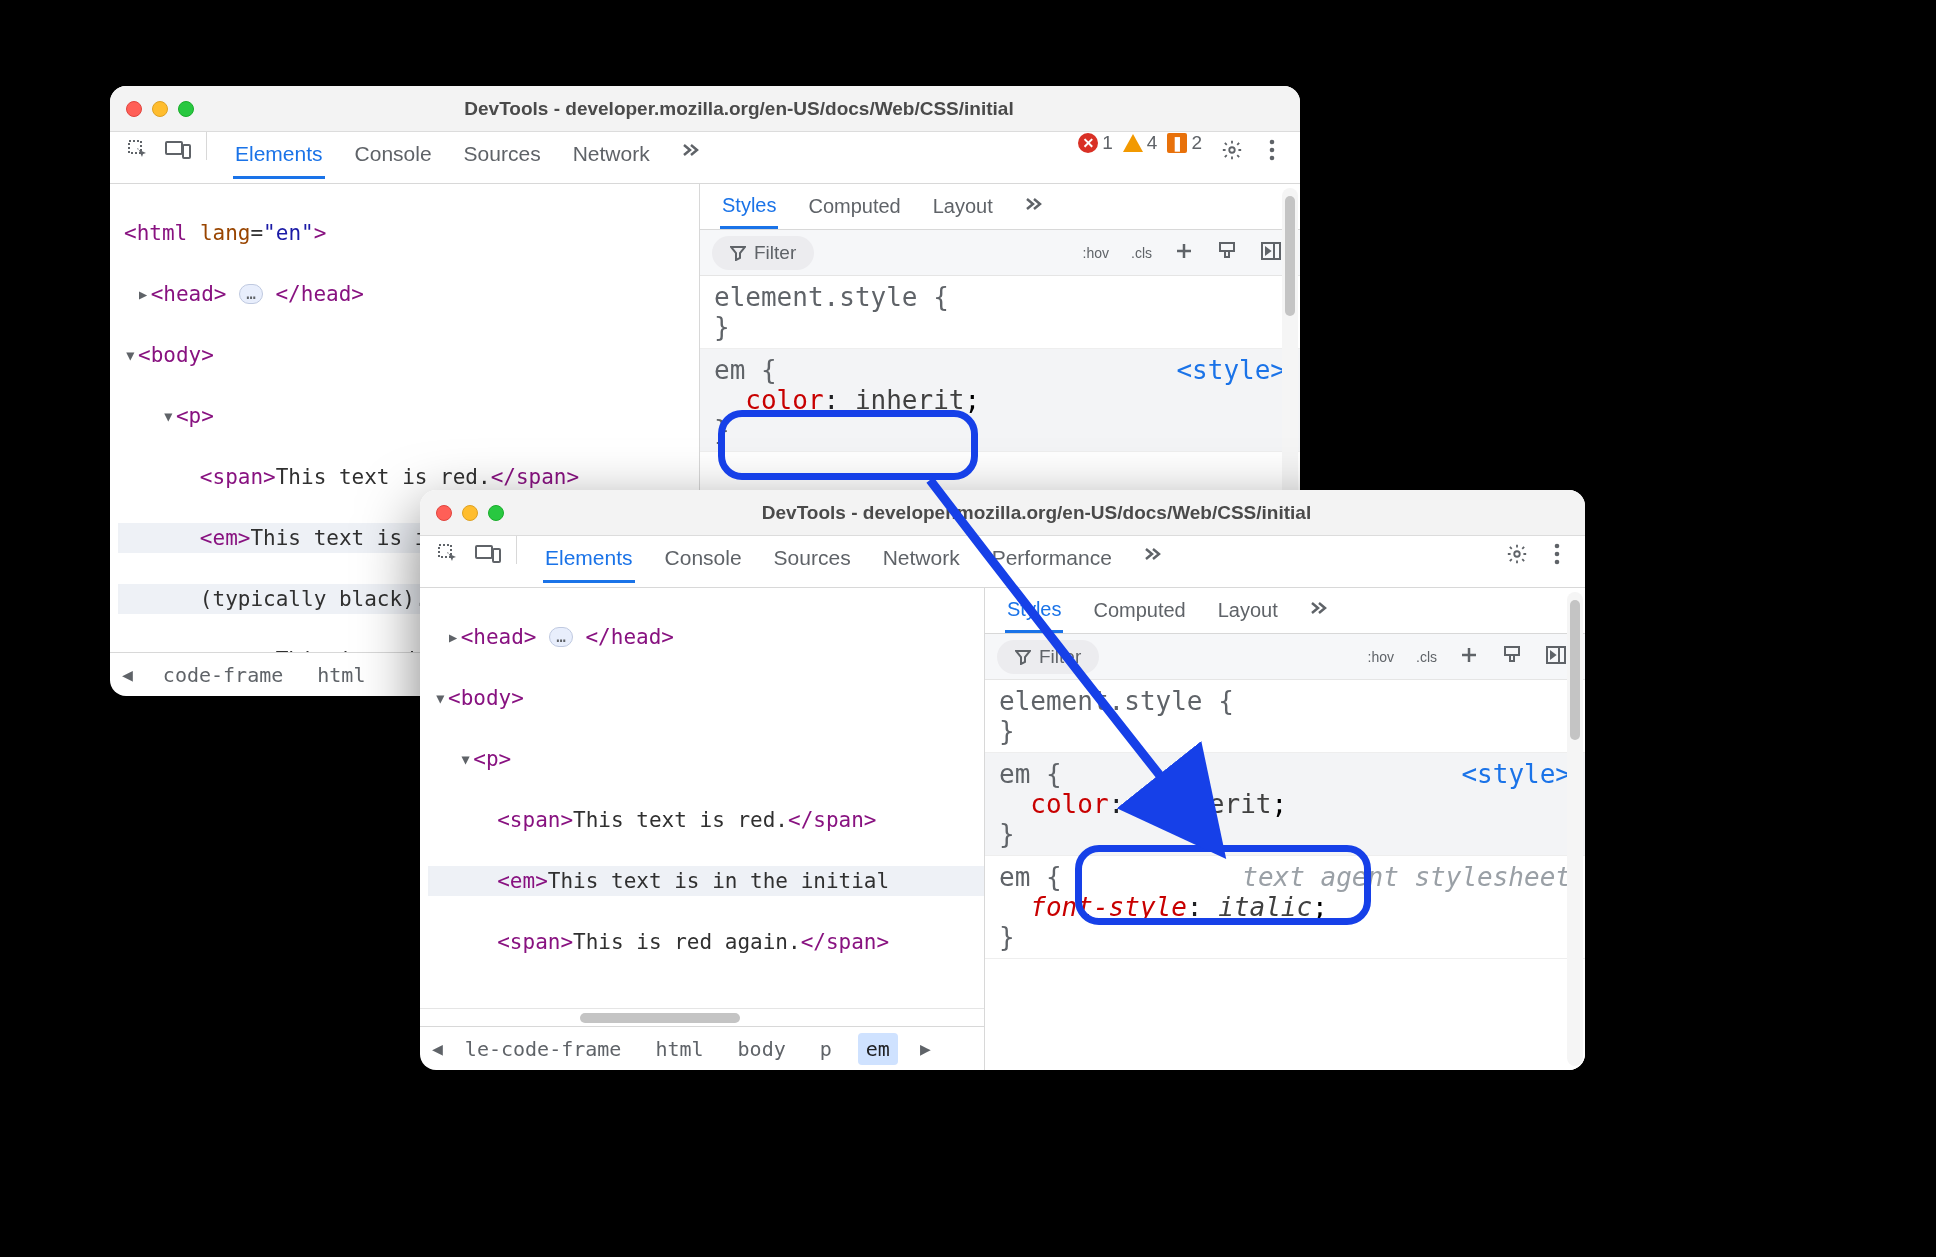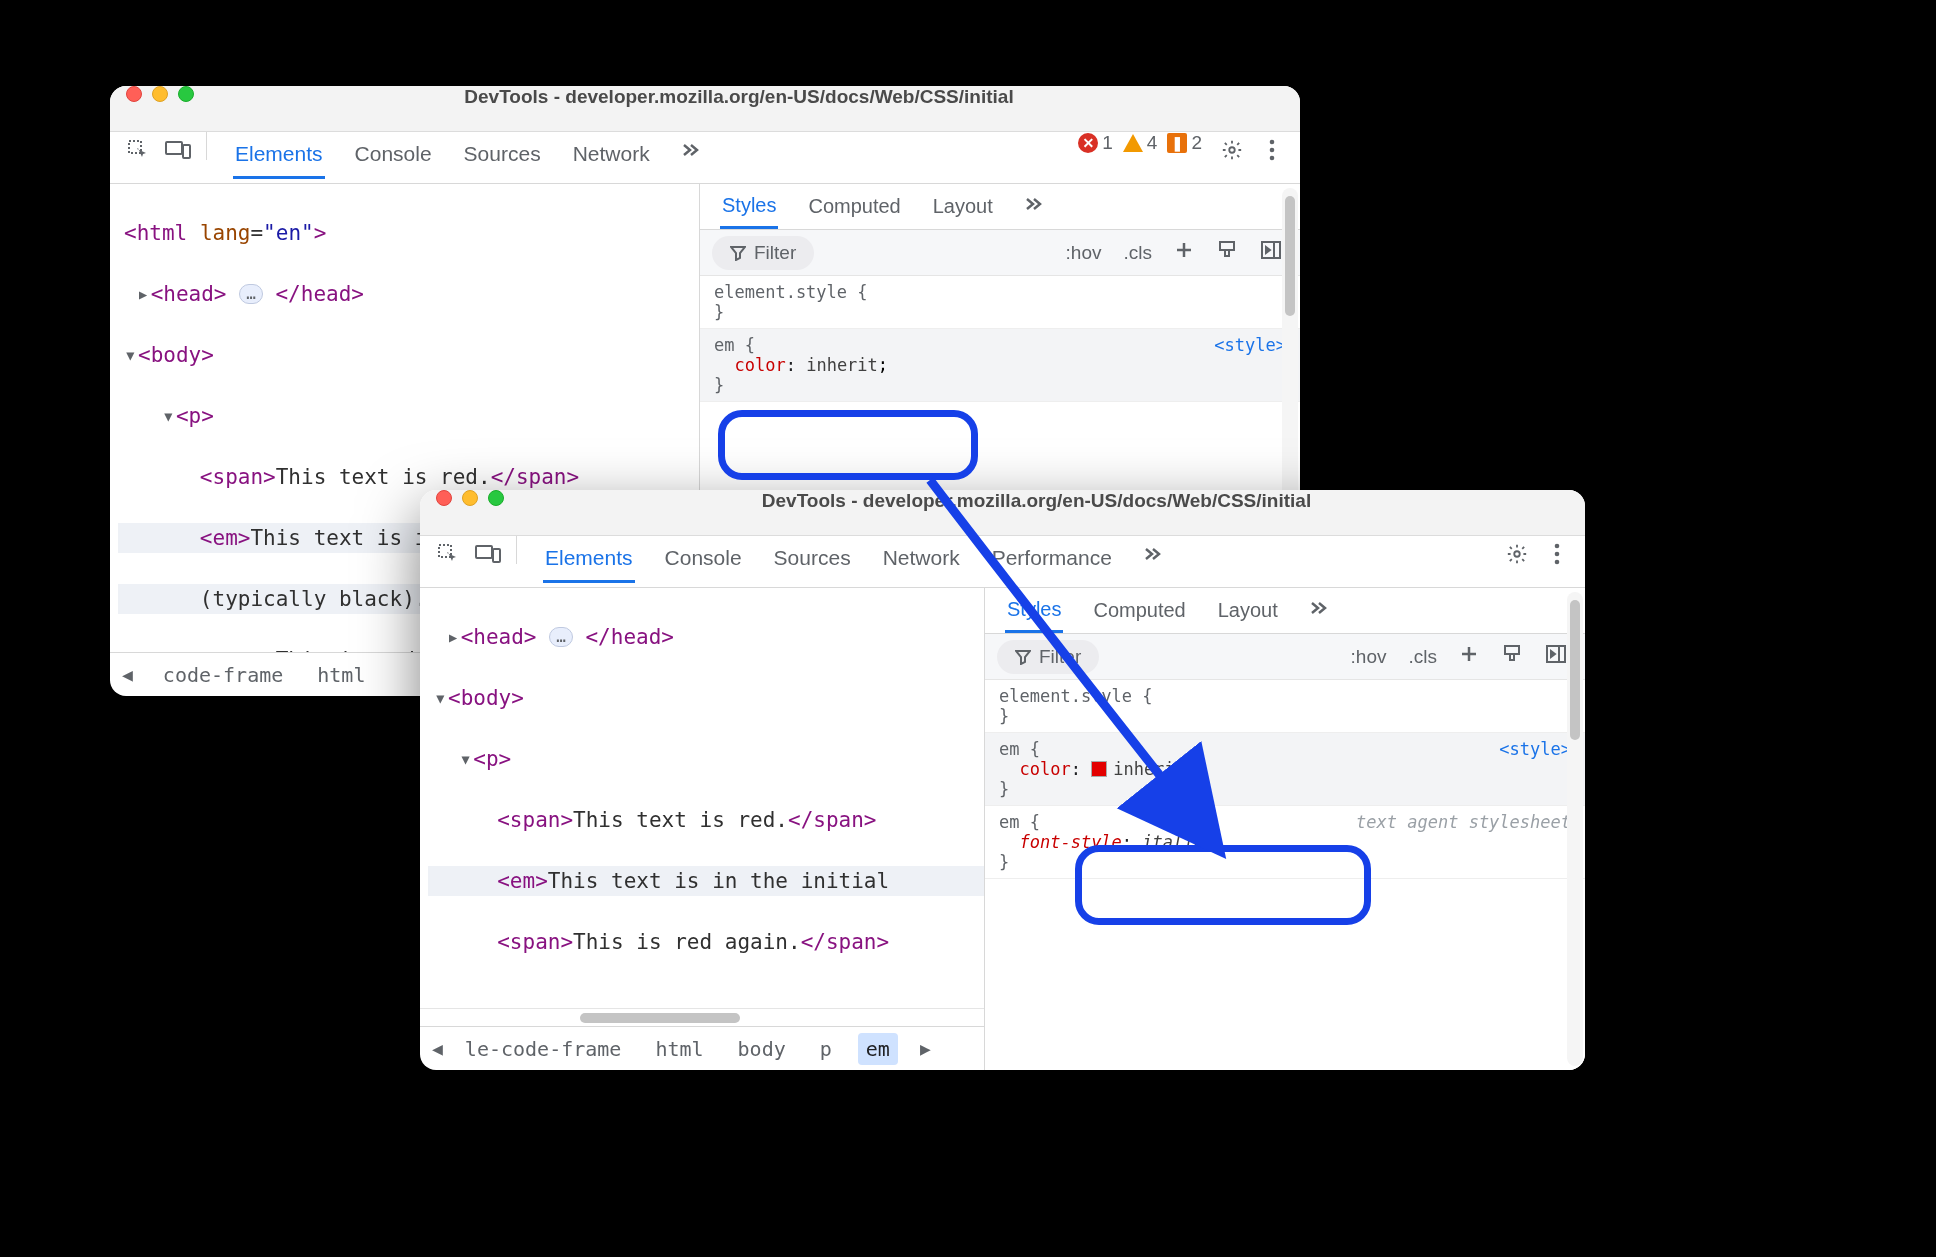--- a/index.html
+++ b/index.html
@@ -20,21 +20,21 @@
     display: flex;
     flex-direction: column;
   }
   .win1 { left: 110px; top: 86px; width: 1190px; height: 610px; }
   .win2 { left: 420px; top: 490px; width: 1165px; height: 580px; }
 
   .titlebar {
     height: 46px;
     background: #f3f3f3;
     display: flex;
-    align-items: flex-start;
+    align-items: center;
     padding: 0 16px;
     border-bottom: 1px solid #dcdcdc;
     flex: 0 0 auto;
   }
   .traffic { display: flex; gap: 10px; }
   .dot { width: 16px; height: 16px; border-radius: 50%; }
   .dot.red { background:#ff5f57; border:1px solid #e0443e; }
   .dot.yellow { background:#ffbd2e; border:1px solid #dea123; }
   .dot.green { background:#28c840; border:1px solid #1aad2b; }
   .title-text { flex:1; text-align:center; font-weight:600; color:#4a4a4a; font-size:19px; }
@@ -110,25 +110,25 @@
   .subtab.active { color:#1a73e8; border-bottom:3px solid #1a73e8; }
 
   .filterbar {
     height:46px; display:flex; align-items:center; gap:10px; padding:0 12px;
     border-bottom:1px solid #e5e5e5; background:#f6f7f9;
   }
   .filterpill {
     display:flex; align-items:center; gap:8px; background:#ececef;
     border-radius:20px; padding:6px 18px; color:#5f6368; font-size:19px;
   }
-  .toolbtn { color:#5f6368; font-size:19px; padding:4px 6px; }
+  .toolbtn { color:#5f6368; font-size:14px; padding:4px 6px; }
   .filterbar .spacer { flex:1; }
 
   .styles-body {
-    font-family: ui-monospace,"SF Mono",Menlo,monospace; font-size:17px;
+    font-family: ui-monospace,"SF Mono",Menlo,monospace; font-size:26px;
     flex:1; overflow:hidden; background:#fff;
   }
   .rule { padding:6px 14px 6px 14px; border-bottom:1px solid #eee; }
   .rule.sel { background:#f3f4f6; }
   .rule .selector { color:#5f6368; }
   .rule .origin-style { color:#1a73e8; float:right; }
   .rule .origin-ua { color:#9aa0a6; font-style:italic; float:right; }
   .prop-name { color:#c80000; }
   .prop-sep { color:#202124; }
   .prop-val { color:#404040; }

